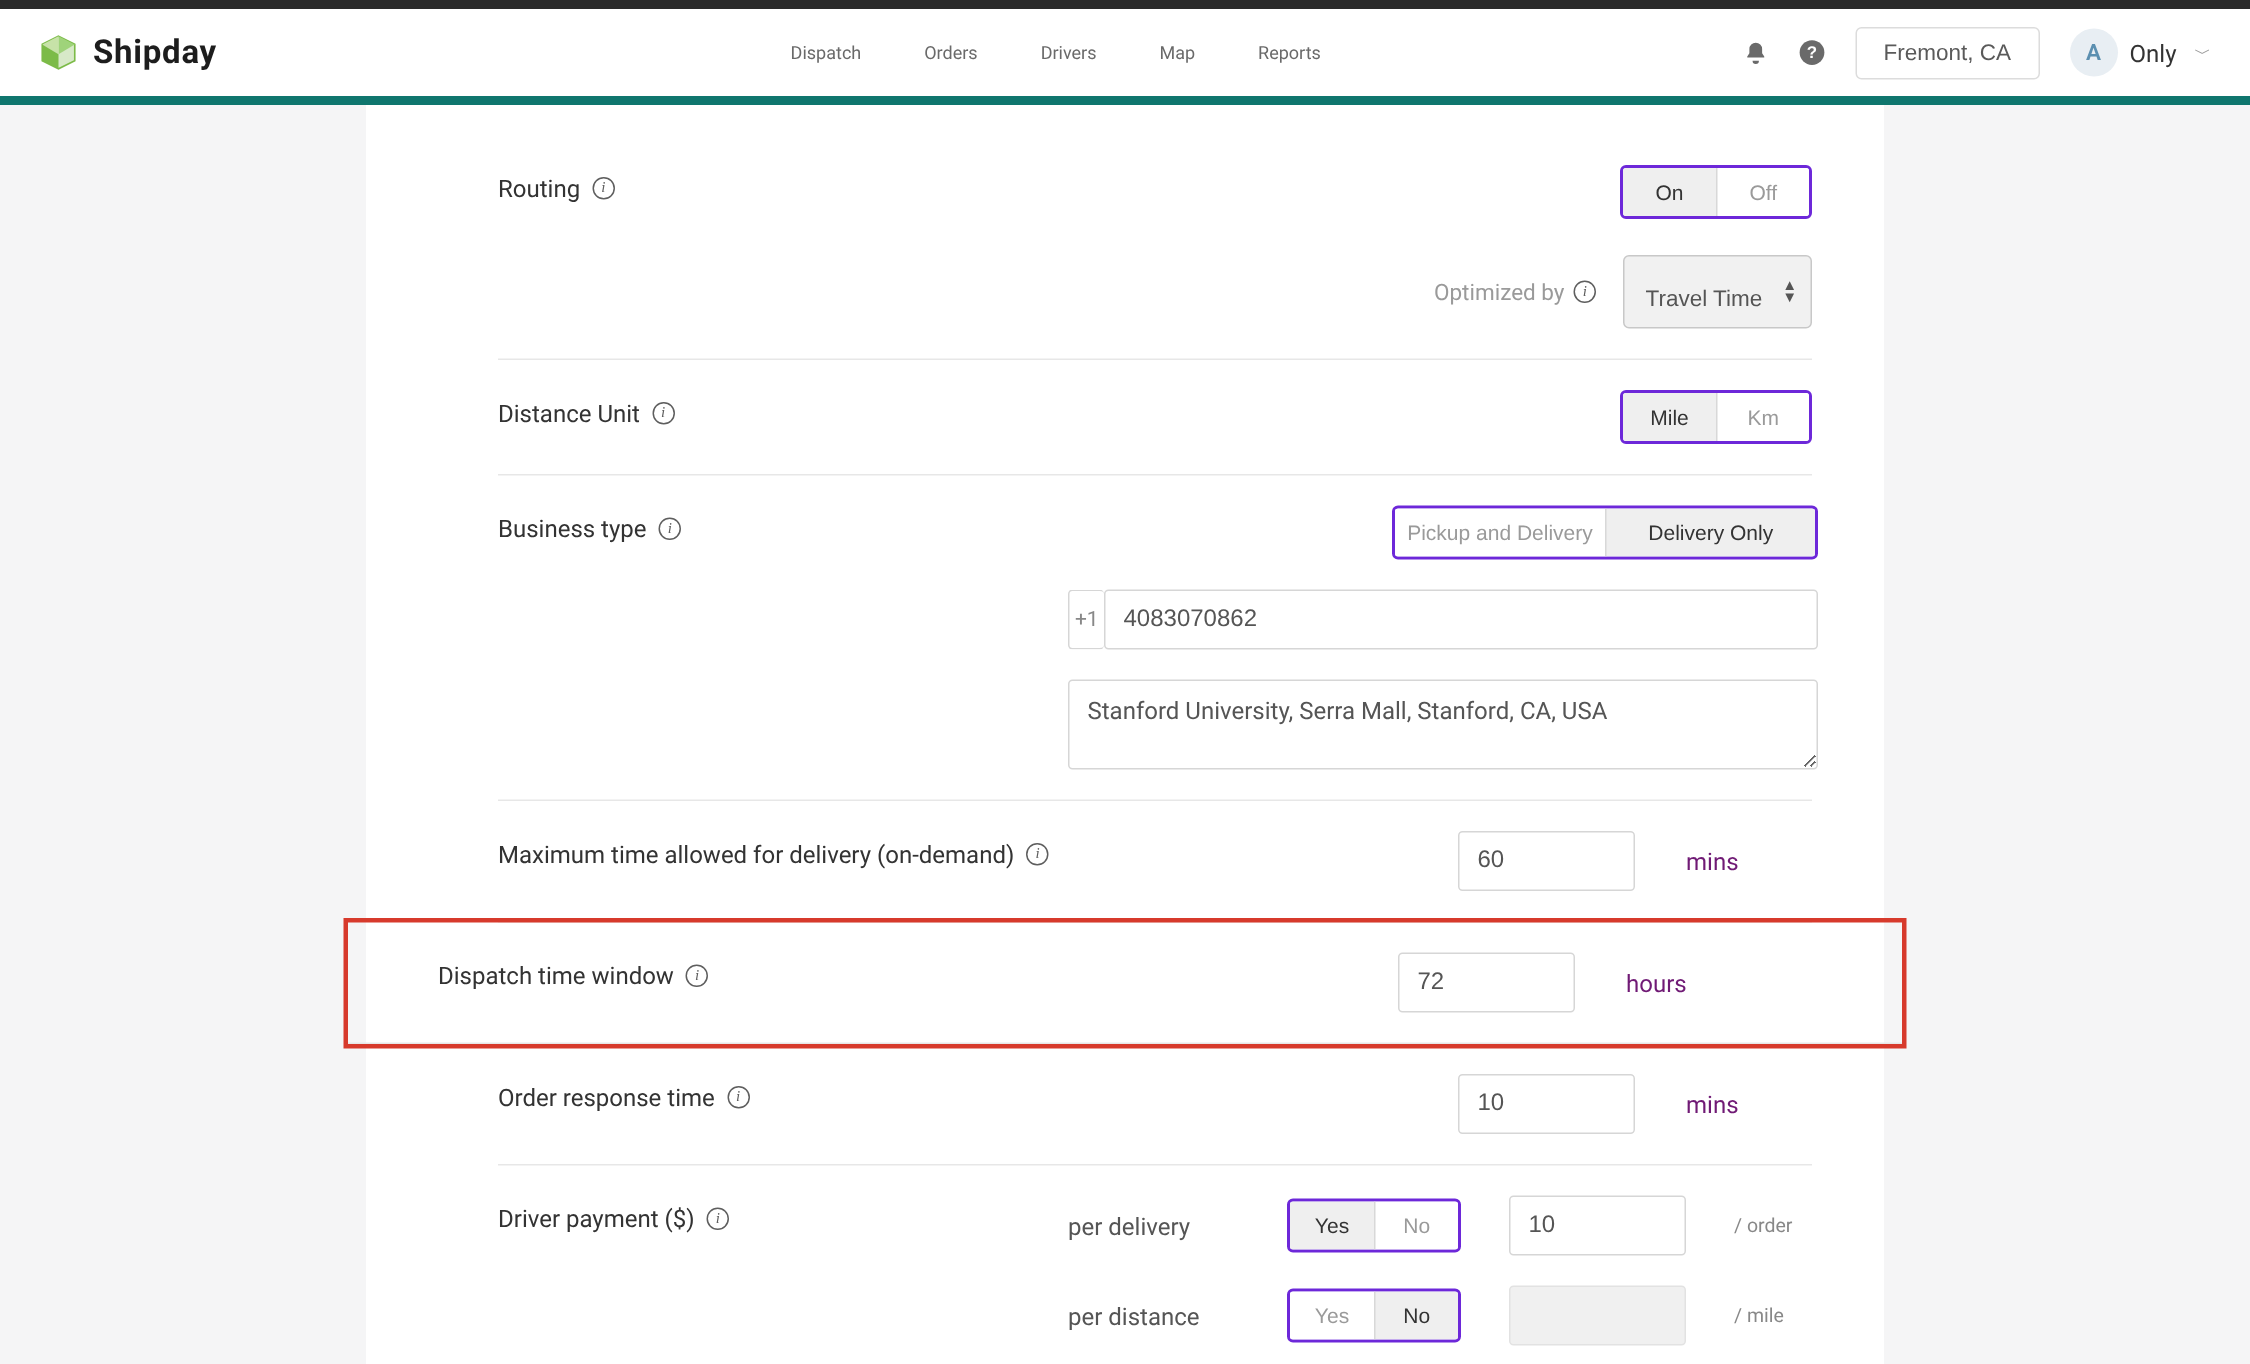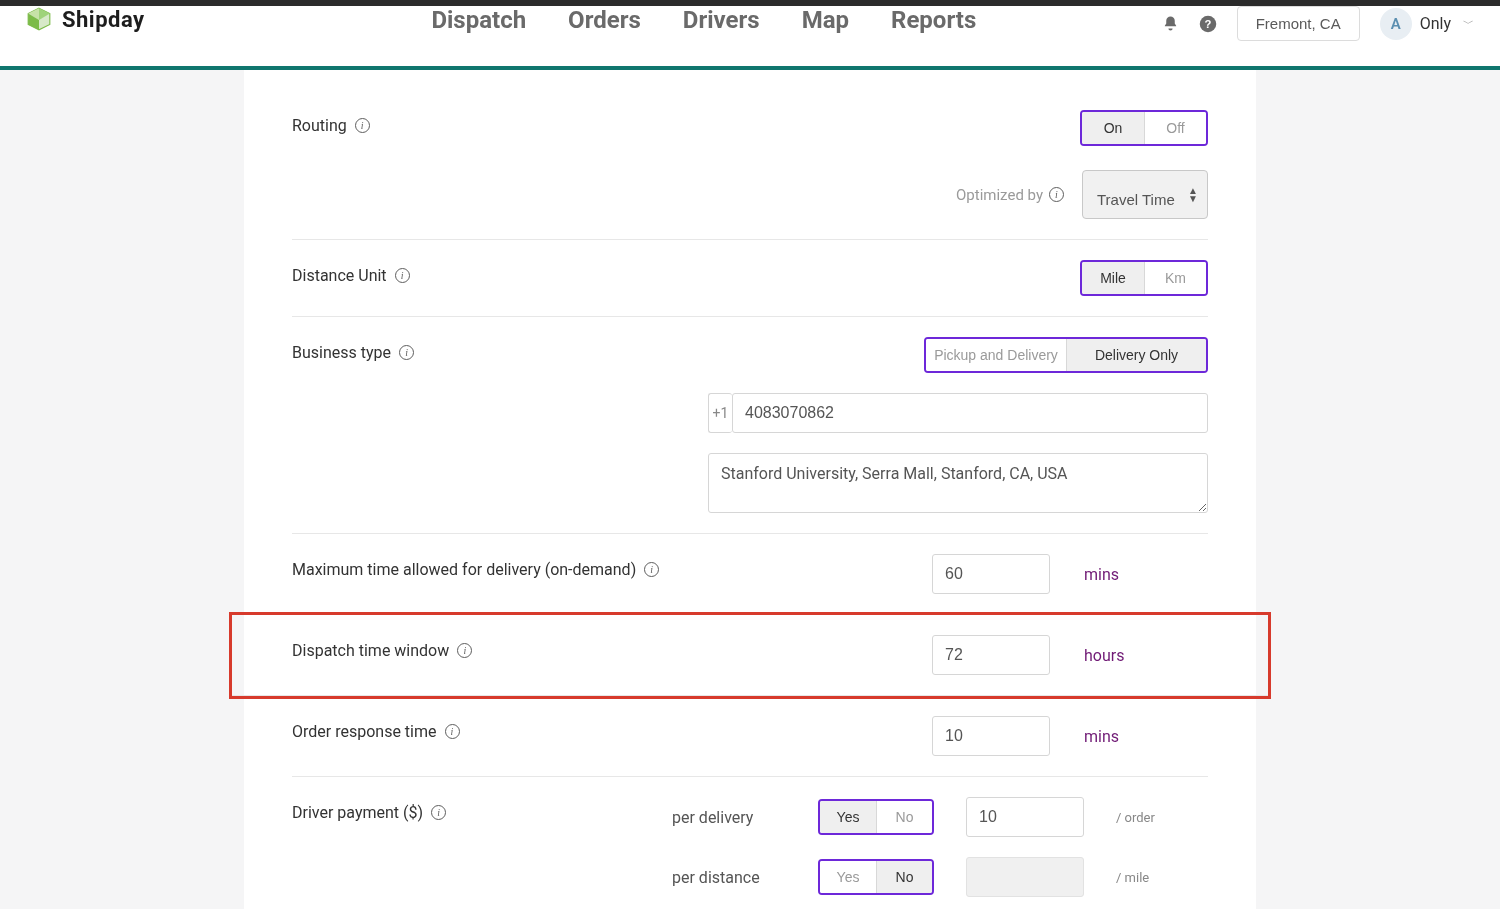--- a/index.html
+++ b/index.html
@@ -7,30 +7,30 @@
   body {
     font-family: -apple-system, BlinkMacSystemFont, "Segoe UI", Roboto, "Helvetica Neue", Arial, sans-serif;
     background: #f5f5f6;
     color: #333;
     font-size: 15px;
     width: 1500px;
   }
   .topstrip { height: 6px; background: #2b2b2b; }
   .header {
     background: #ffffff;
-    border-bottom: 4px solid #0f766e;
+    border-bottom: 6px solid #0f766e;
     height: 64px;
     display: flex;
-    align-items: flex-start;
+    align-items: center;
     padding: 0 26px;
   }
   .brand { display: flex; align-items: center; gap: 10px; flex: 0 0 220px; }
   .brand-name { font-size: 22px; font-weight: 700; color: #1d1d1d; letter-spacing: 0.5px; }
   .nav { flex: 1; display: flex; justify-content: center; gap: 42px; }
-  .nav a { color: #6a6a6a; font-size: 24px; font-weight: 700; text-decoration: none; }
+  .nav a { color: #6a6a6a; font-size: 12px; font-weight: 400; text-decoration: none; }
   .header-right { display: flex; align-items: center; gap: 20px; margin-left: auto; }
   .hi { color: #6a6a6a; display: inline-flex; align-items: center; }
   .loc-btn {
     border: 1px solid #dcdcdc; border-radius: 4px; padding: 8px 18px;
     color: #5a5a5a; background: #fff; font-size: 15px;
   }
   .avatar {
     width: 32px; height: 32px; border-radius: 50%; background: #e8eef3;
     color: #5b8fb0; display: inline-flex; align-items: center; justify-content: center;
     font-weight: 600; font-size: 15px;
@@ -40,20 +40,21 @@
   .page {
     width: 1012px;
     margin: 0 auto;
     background: #ffffff;
     min-height: 900px;
     padding: 20px 48px 0 48px;
   }
   .section {
     border-bottom: 1px solid #e7e7e7;
     padding: 20px 0;
+    margin-left: 40px;
   }
   .section:last-child { border-bottom: none; }
   .row {
     display: flex;
     align-items: flex-start;
   }
   .label {
     flex: 0 0 380px;
     color: #333;
     font-size: 16px;

